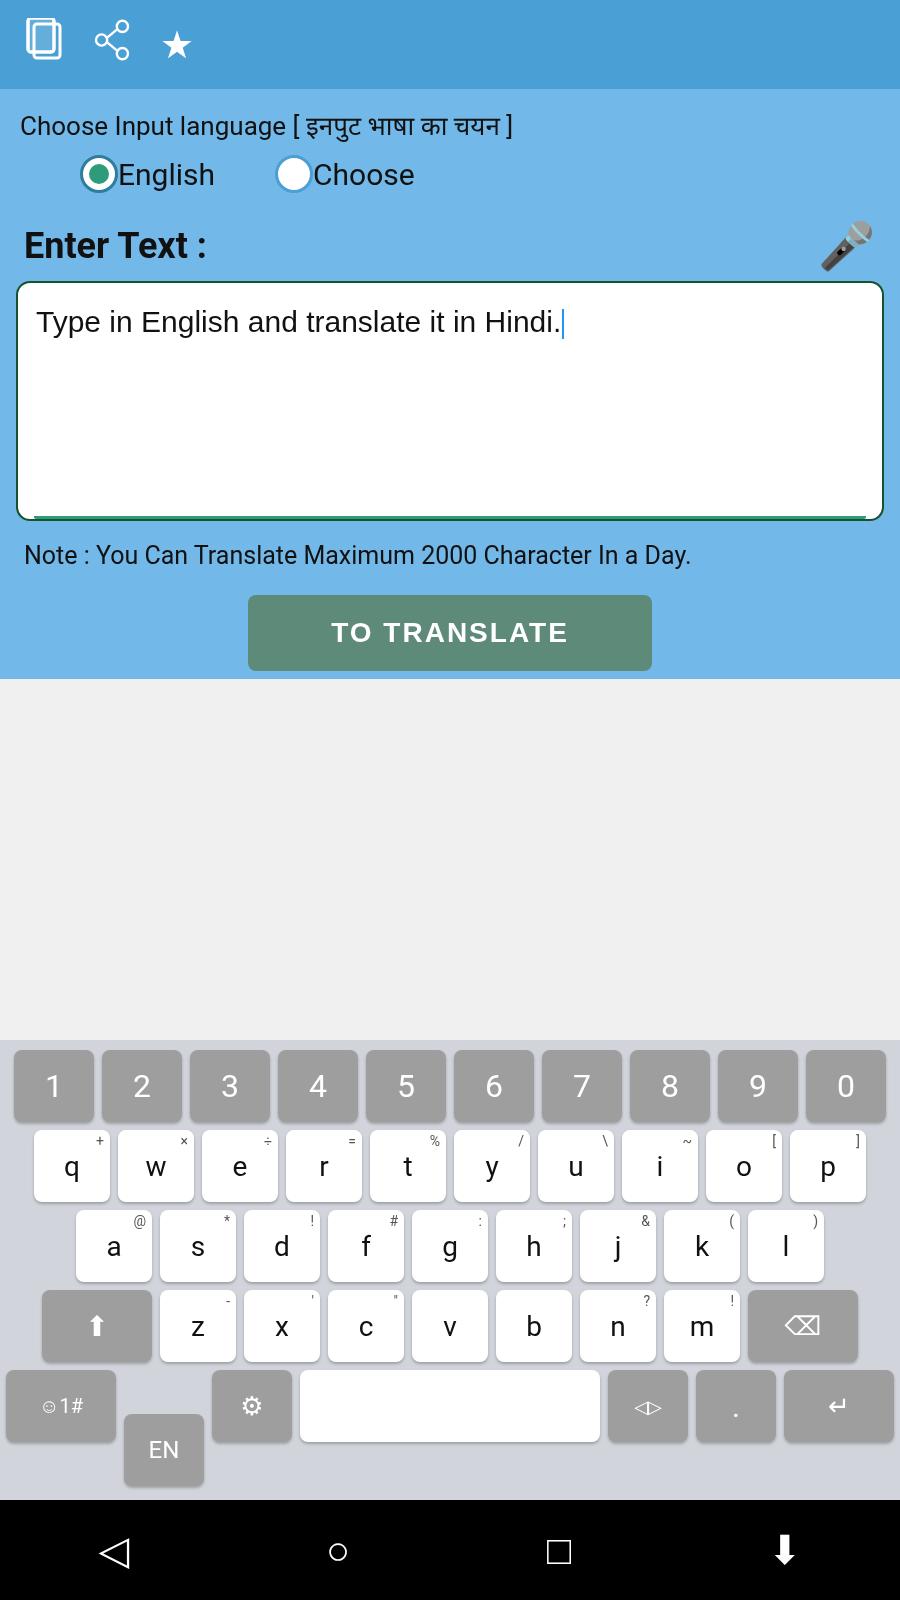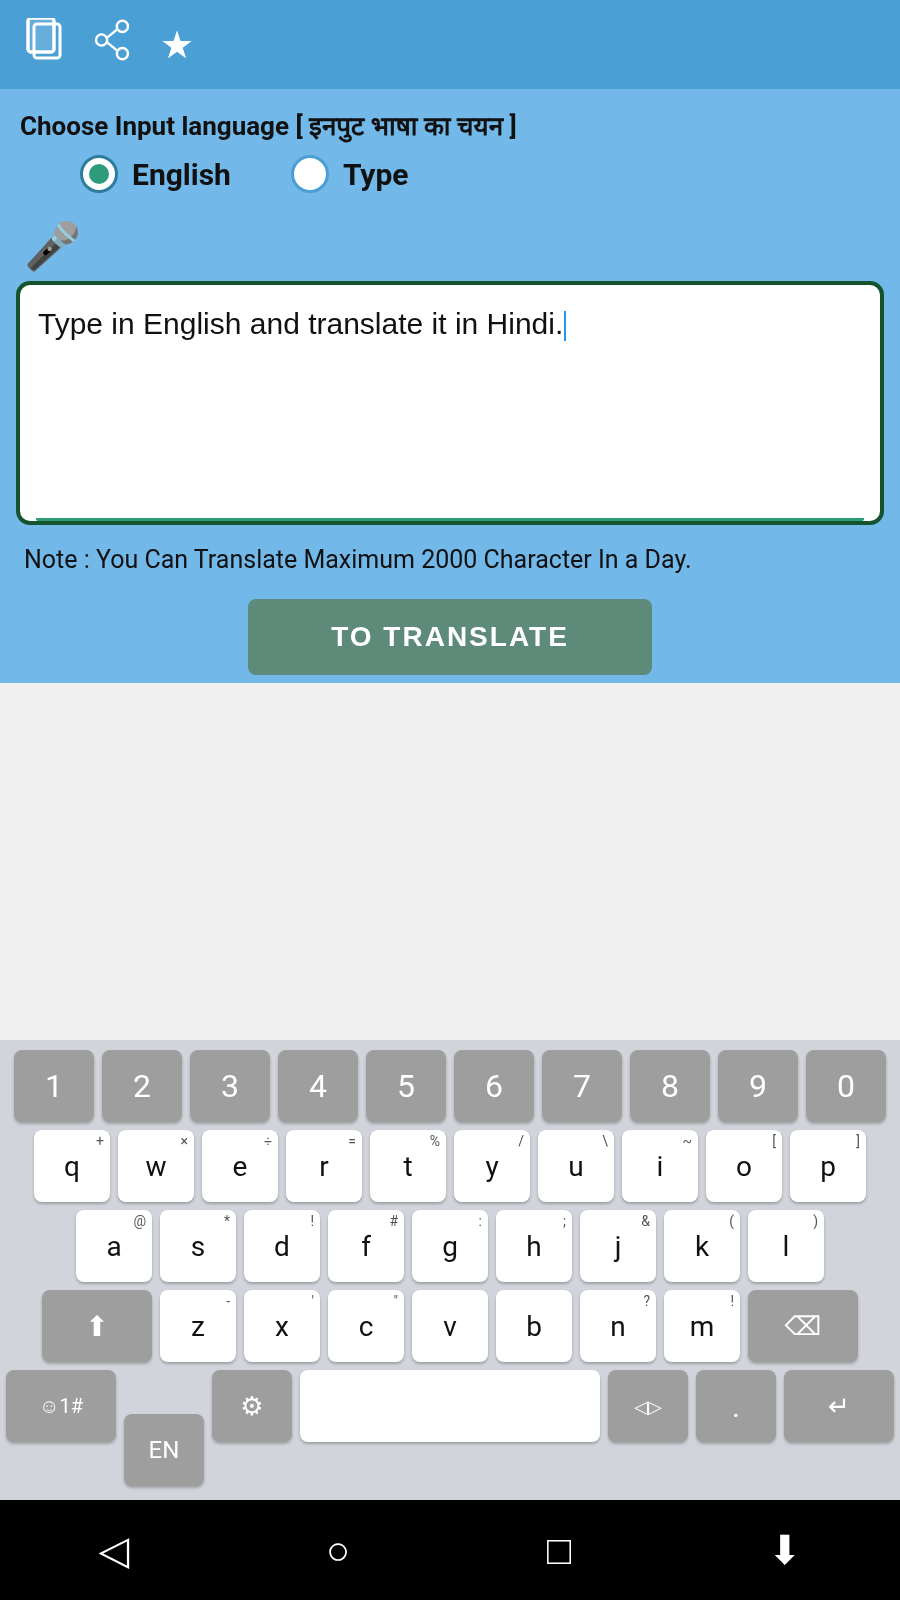--- a/index.html
+++ b/index.html
@@ -45,37 +45,35 @@
       flex: 1;
       display: flex;
       flex-direction: column;
       padding: 0 0 0 0;
       position: relative;
     }
 
     .choose-language-bar {
       background: #72b8e8;
       padding: 18px 20px 8px 20px;
-      font-weight: bold;
     }
     .choose-language-label {
       font-size: 26px;
       color: #111;
       margin-bottom: 12px;
     }
     .radio-group {
       display: flex;
       gap: 60px;
       align-items: center;
       padding-left: 60px;
     }
     .radio-option {
       display: flex;
       align-items: center;
-      gap: 14px;
       cursor: pointer;
     }
     .radio-circle {
       width: 38px;
       height: 38px;
       border-radius: 50%;
       border: 3px solid #4a9fd4;
       display: flex;
       align-items: center;
       justify-content: center;
@@ -112,21 +110,21 @@
       font-size: 46px;
       color: #111;
       cursor: pointer;
     }
 
     
     .text-input-container {
       margin: 0 16px;
       background: white;
       border-radius: 14px;
-      border: 4px solid #14532d;
+      border: 2px solid #14532d;
       padding: 18px;
       position: relative;
     }
     .text-input-container::after {
       content: '';
       display: block;
       position: absolute;
       bottom: 0;
       left: 16px;
       right: 16px;
@@ -359,26 +357,27 @@
 
   <div class="choose-language-bar">
     <div class="choose-language-label">Choose Input language [ इनपुट भाषा का चयन ]</div>
     <div class="radio-group">
       <div class="radio-option">
         <div class="radio-circle selected"></div>
         <span class="radio-label">English</span>
       </div>
       <div class="radio-option">
         <div class="radio-circle"></div>
-        <span class="radio-label">Type</span>
+        <span class="radio-label">Choose</span>
       </div>
     </div>
   </div>
 
   <div class="enter-text-row">
+    <span class="enter-text-label">Enter Text :</span>
     <span class="mic-icon">🎤</span>
   </div>
 
   <div class="text-input-container">
     <div class="text-input">
       <span>Type in English and translate it in Hindi.</span><span class="cursor-indicator"></span>
     </div>
   </div>
 
   <div class="note-text">Note  :  You Can Translate Maximum 2000 Character In a Day.</div>

